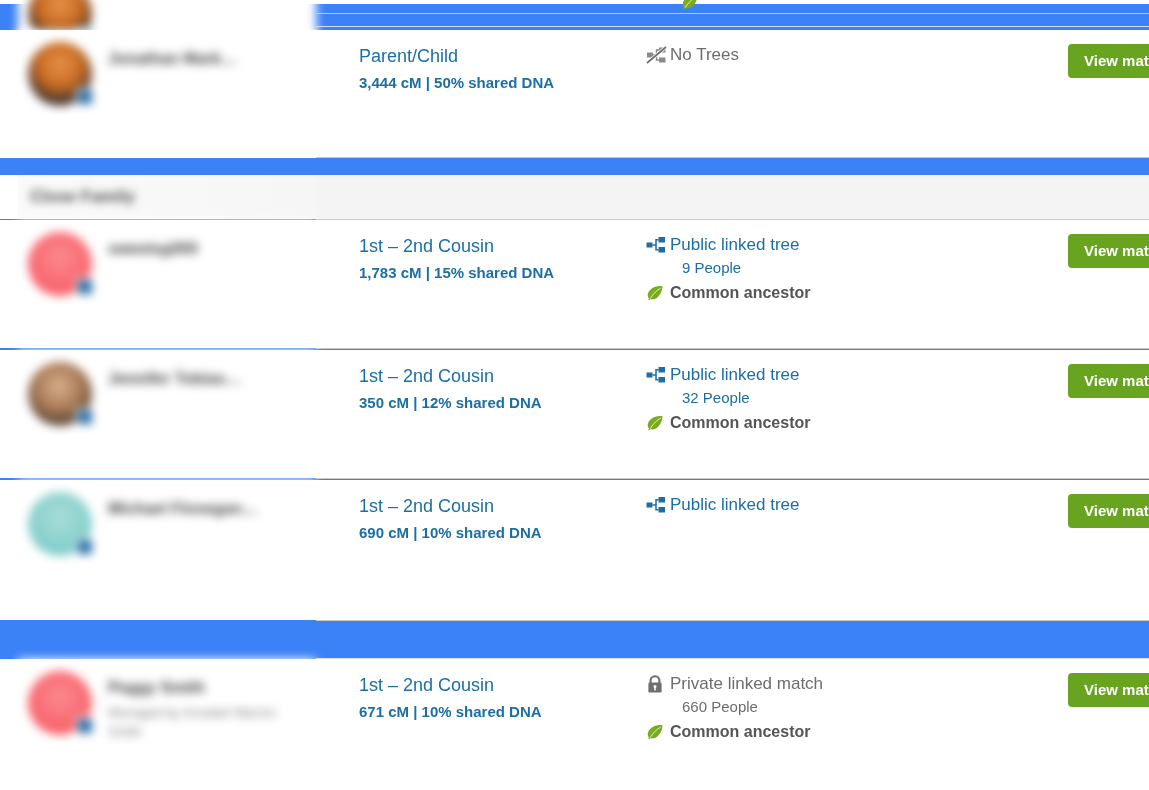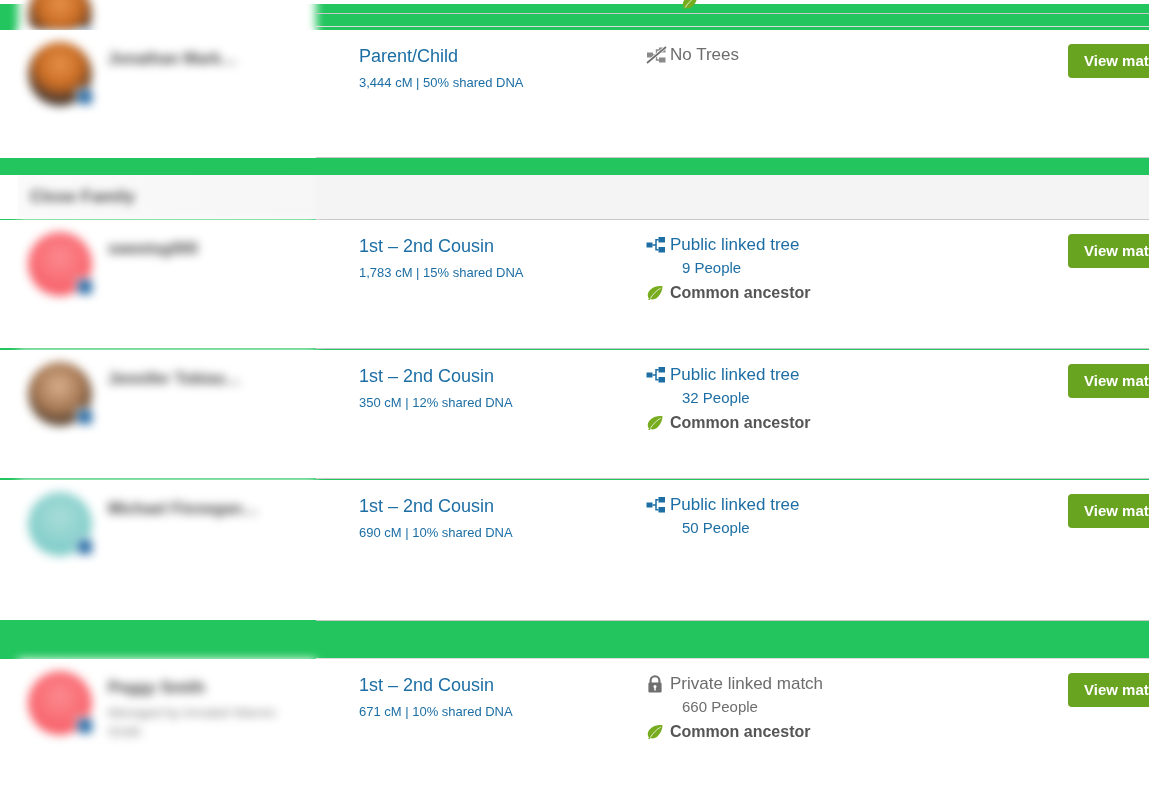--- a/index.html
+++ b/index.html
@@ -4,21 +4,21 @@
 <title>DNA Matches List</title>
 <style>
   * { box-sizing: border-box; margin: 0; padding: 0; }
   html, body {
     width: 1149px; height: 790px;
     background: #ffffff;
     font-family: "Liberation Sans", sans-serif;
     overflow: hidden;
   }
 
-  .page { position: relative; width: 1149px; height: 746px; background:#22c55e; }
+  .page { position: relative; width: 1149px; height: 746px; background:#3b82f6; }
 
   
   .match-row {
     position: absolute;
     left: 0; width: 1149px;
     background: #ffffff;
     display: flex;
     align-items: flex-start;
   }
   .row-sep {
@@ -92,23 +92,24 @@
     width: 330px;
     padding: 14px 0 0 43px;
   }
   .rel-title {
     font-size: 18px;
     color: #1c6ea4;
     line-height: 24px;
     margin-bottom: 5px;
   }
   .rel-meta {
-    font-size: 13px;
+    font-size: 15px;
     color: #1c6ea4;
     line-height: 20px;
+    font-weight: bold;
   }
 
   
   .tree-col {
     flex: 0 0 320px;
     width: 320px;
     padding: 14px 0 0 0;
   }
   .tree-line {
     display: flex;
@@ -377,21 +378,20 @@
         <span class="tree-ico">
           <svg width="22" height="18" viewBox="0 0 22 18">
             <rect x="0.5" y="6.5" width="6" height="5" fill="#1c6ea4"></rect>
             <rect x="12.5" y="1" width="6.5" height="5.5" fill="#1c6ea4"></rect>
             <rect x="12.5" y="11" width="6.5" height="5.5" fill="#1c6ea4"></rect>
             <path d="M6.5 9h3.5M10 9V3.7h2.5M10 9v4.8h2.5" stroke="#1c6ea4" stroke-width="1.5" fill="none"></path>
           </svg>
         </span>
         <span class="tree-label link">Public linked tree</span>
       </div>
-      <div class="tree-people">50 People</div>
     </div>
 
     <div class="action-col">
       <button class="view-btn">View match</button>
     </div>
   </div>
   <div class="row-sep" style="top:620px;"></div>
   <div class="row-sep faint" style="top:658px;"></div>
 
   <div class="match-row" style="top:659px; height:131px;">

